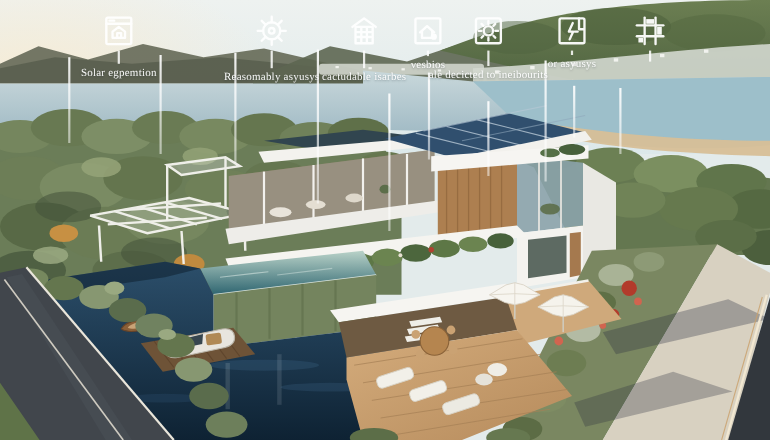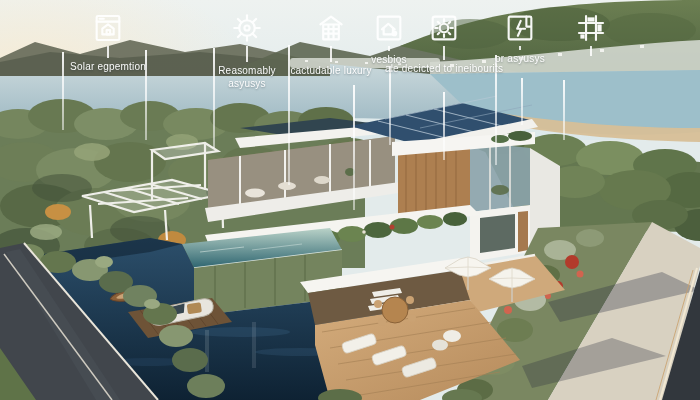--- a/index.html
+++ b/index.html
@@ -1,18 +1,18 @@
 <!DOCTYPE html>
 <html><head>
 <meta charset="utf-8">
 <style>
   html,body{margin:0;padding:0;background:#222;}
   .stage{
     position:relative;width:700px;height:400px;overflow:hidden;
-    font-family:Liberation Sans, sans-serif;background:#e3ebeb;
+    font-family:Liberation Serif, serif;background:#e3ebeb;
   }
   svg.scene{position:absolute;left:0;top:0;width:700px;height:400px;display:block;}
   .overlay{position:absolute;left:0;top:0;width:700px;height:400px;}
   .callout{position:absolute;display:flex;flex-direction:column;align-items:center;color:#fff;}
   .callout .icon{width:34px;height:34px;}
   .callout .icon svg{width:34px;height:34px;display:block;}
   .stub{width:1.5px;background:rgba(255,255,255,0.85);margin:1px 0 2px 0;}
   .label{
     font-size:10px;line-height:1.3;text-align:center;font-weight:500;letter-spacing:.2px;
     color:rgba(255,255,255,0.96);text-shadow:0 1px 2px rgba(30,40,50,0.35);
@@ -435,21 +435,21 @@
       <svg viewBox="0 0 24 24" fill="none" stroke="#fff" stroke-width="1.5" stroke-linecap="round" stroke-linejoin="round" opacity="0.95">
         <path d="M4.5 9.5 L12 4 L19.5 9.5"></path>
             <rect x="6.5" y="9.5" width="11" height="10.5"></rect>
         <line x1="10.2" y1="10.5" x2="10.2" y2="19.5"></line>
             <line x1="13.8" y1="10.5" x2="13.8" y2="19.5"></line>
         <line x1="7.5" y1="12.8" x2="16.5" y2="12.8"></line>
             <line x1="7.5" y1="16" x2="16.5" y2="16"></line>
       </svg>
     </div>
     <div class="stub" style="height:16px"></div>
-    <div class="label">cactudable luxury</div>
+    <div class="label">cactudable isarbes</div>
   </div>
 
   <div class="callout" style="left:384px;top:11px;width:120px">
     <div class="icon">
       <svg viewBox="0 0 24 24" fill="none" stroke="#fff" stroke-width="1.5" stroke-linecap="round" opacity="0.95">
         <rect x="4" y="4" width="16" height="16" rx="1.5"></rect>
             <circle cx="12" cy="12" r="3"></circle>
         <line x1="16.5" y1="12" x2="18.3" y2="12"></line>
             <line x1="12" y1="16.5" x2="12" y2="18.3"></line>
         <line x1="7.5" y1="12" x2="5.7" y2="12"></line>

